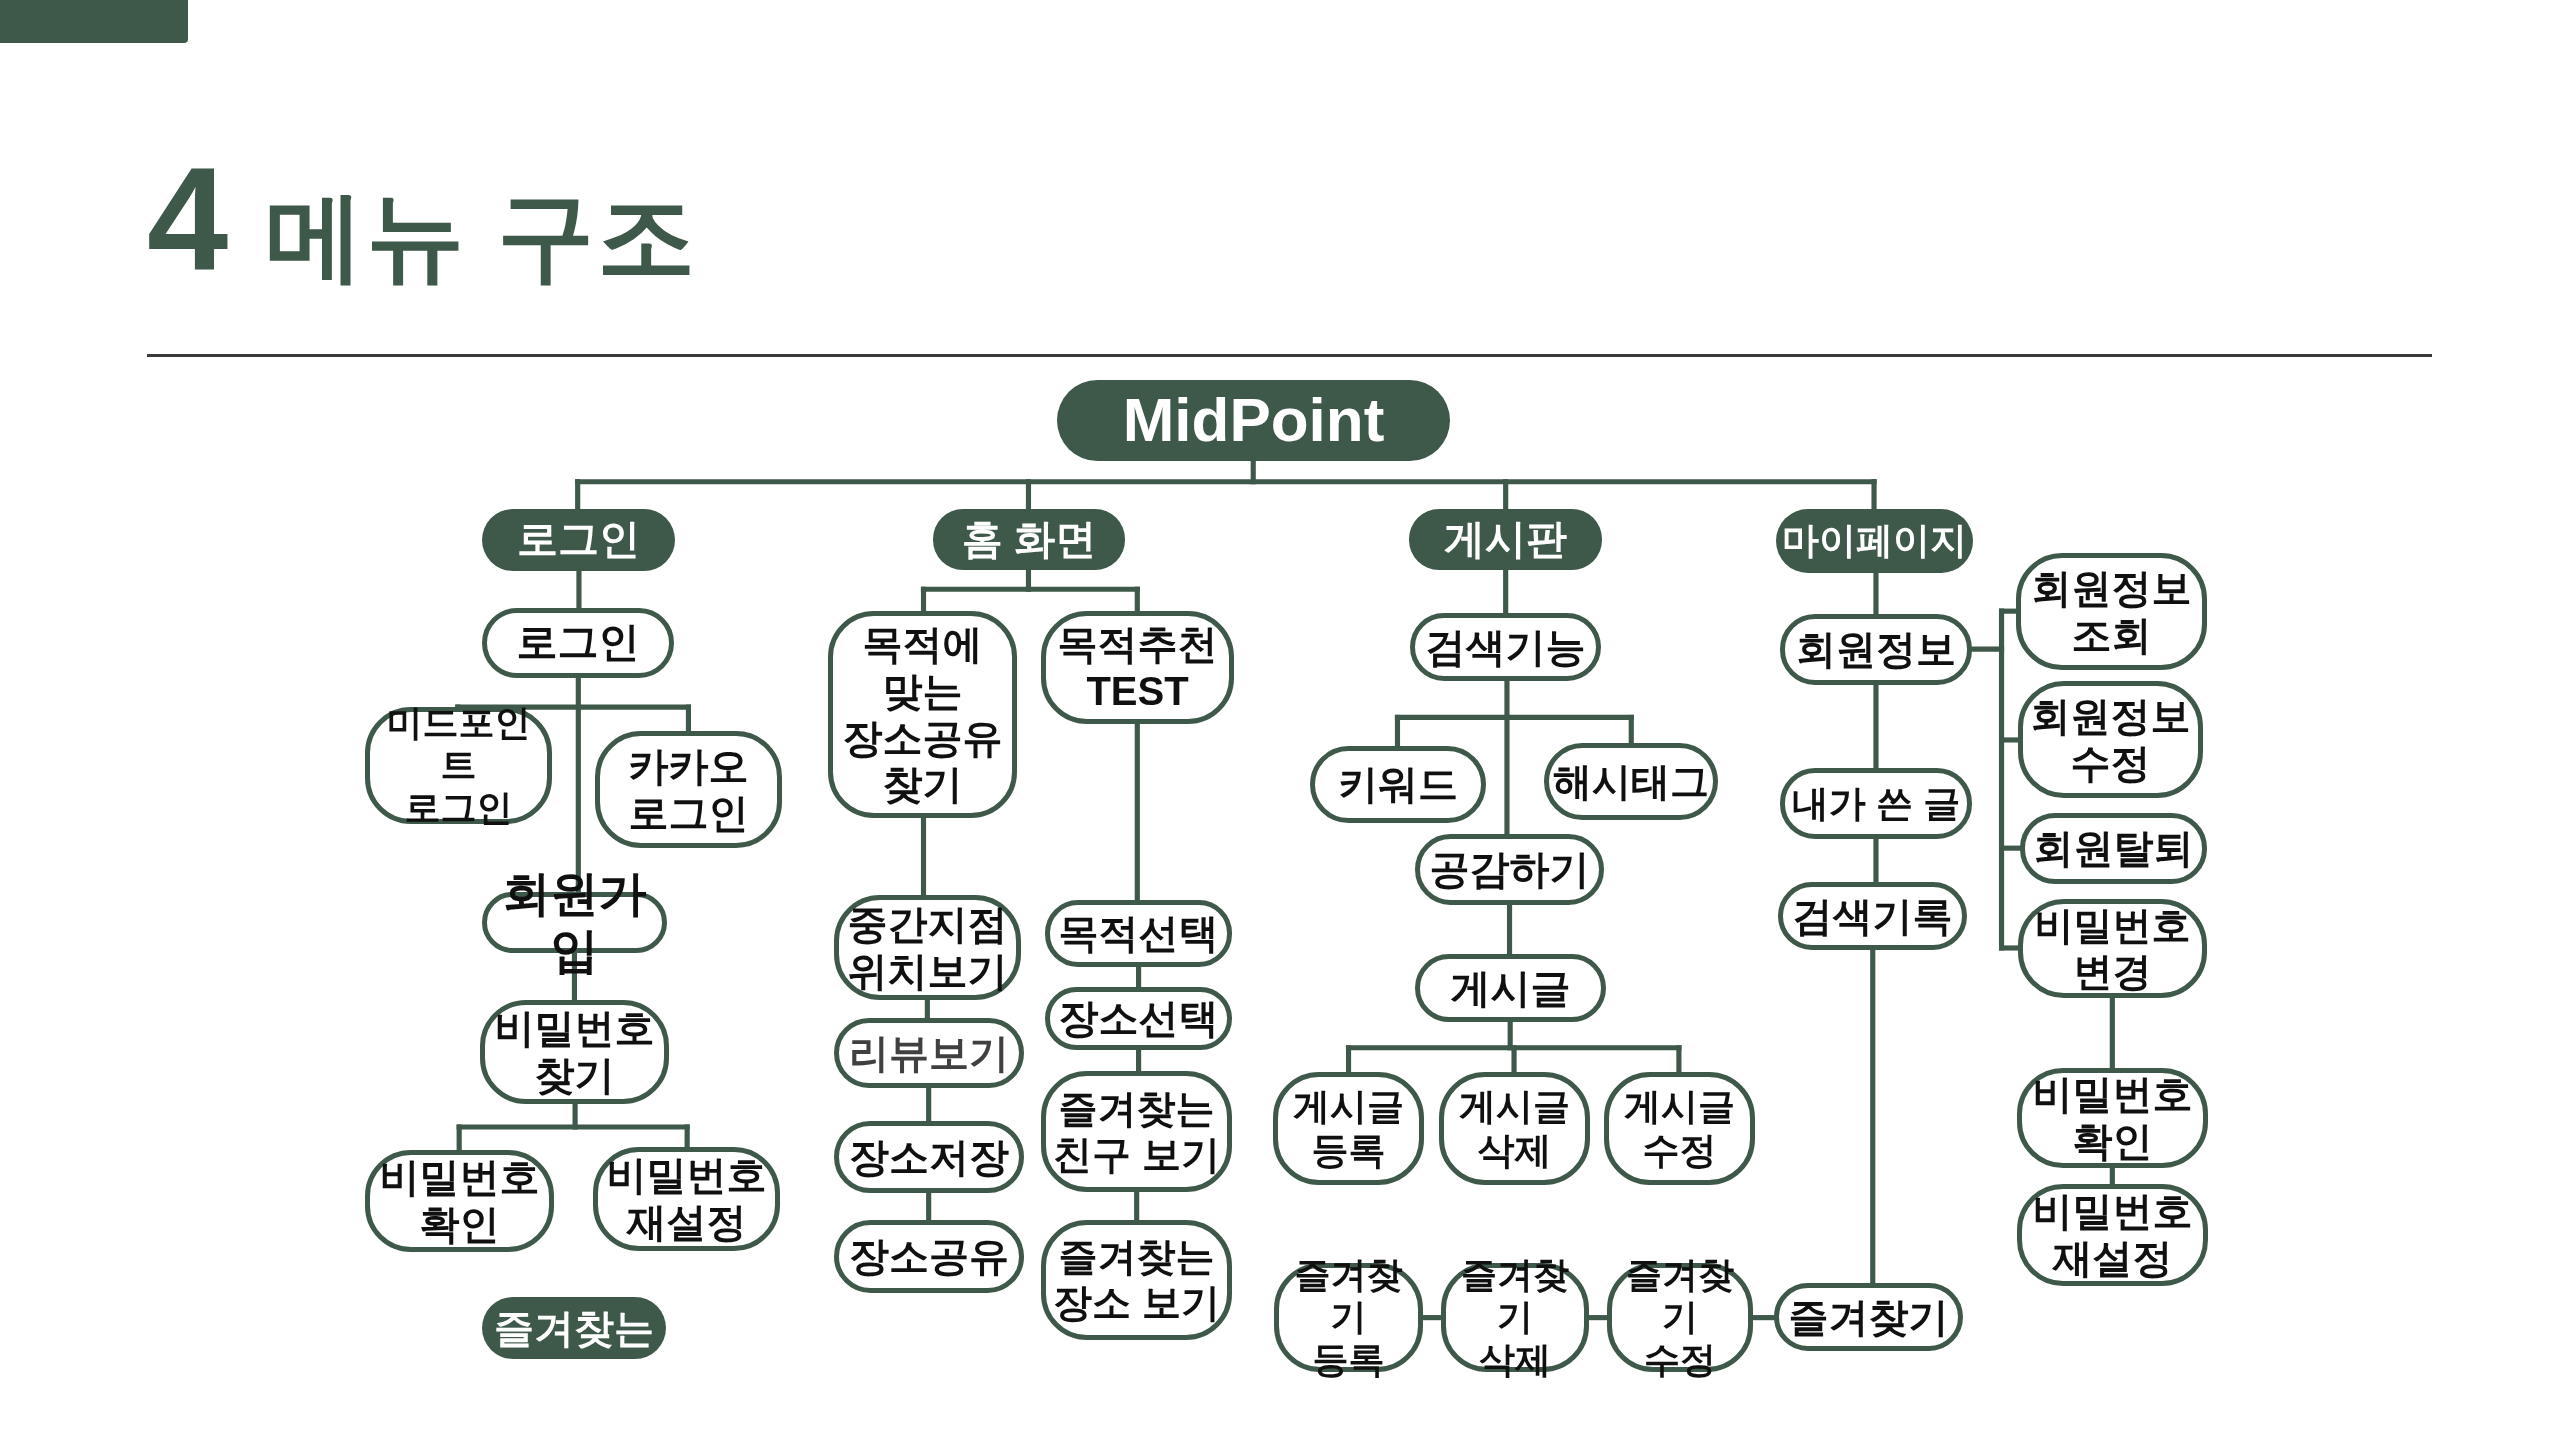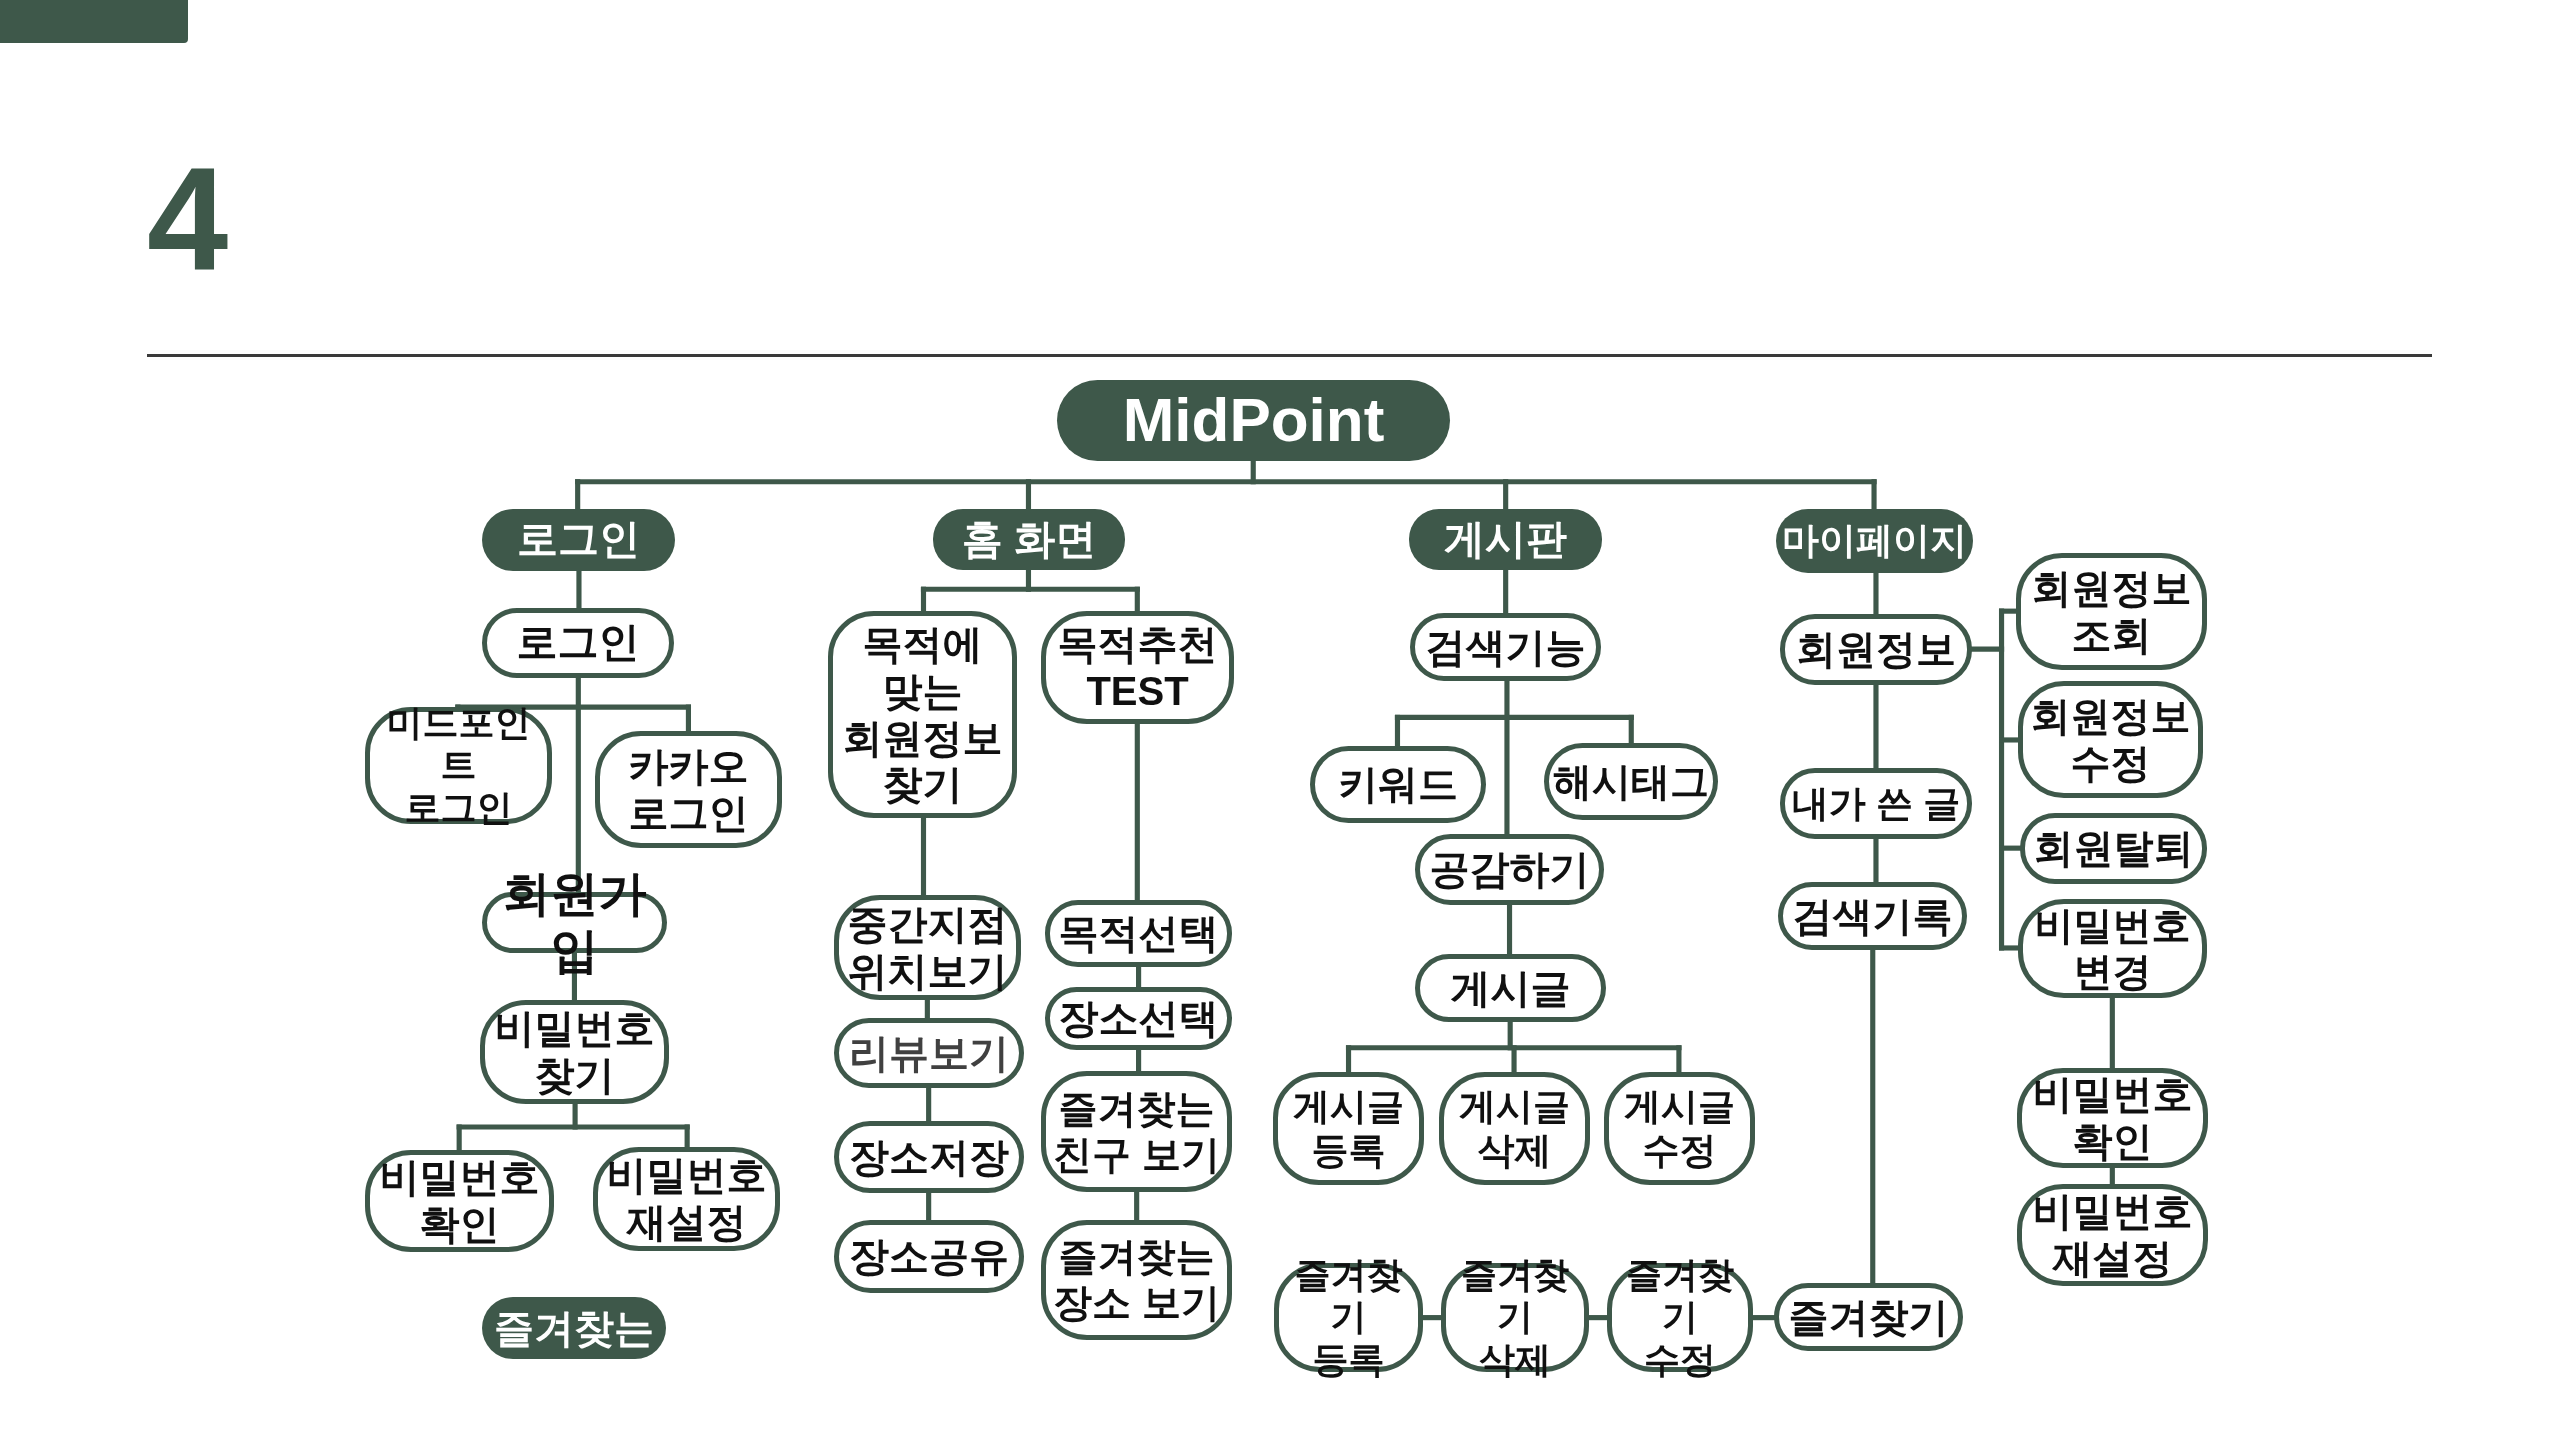--- a/index.html
+++ b/index.html
@@ -38,20 +38,21 @@
   .node.solid{border:none;}
 </style>
 </head>
 <body>
 
 <div class="stage">
   <div class="corner-accent" style="background: rgb(62, 88, 74);"></div>
 
   <div class="title-block" style="color: rgb(62, 88, 74);">
     <span class="title-number">4</span>
+    <span class="title-text">메뉴 구조</span>
   </div>
 
   <div class="title-rule" style="background: rgb(58, 58, 58);"></div>
 
   <svg class="connectors" width="2576" height="1449" viewBox="0 0 4000 2250">
       <line x1="1946" y1="716" x2="1946" y2="748" stroke="#3E584A" stroke-width="8" stroke-linecap="square"></line>
       <line x1="897" y1="748" x2="2910" y2="748" stroke="#3E584A" stroke-width="8" stroke-linecap="square"></line>
       <line x1="897" y1="748" x2="897" y2="793" stroke="#3E584A" stroke-width="8" stroke-linecap="square"></line>
       <line x1="1597" y1="748" x2="1597" y2="792" stroke="#3E584A" stroke-width="8" stroke-linecap="square"></line>
       <line x1="2338" y1="748" x2="2338" y2="792" stroke="#3E584A" stroke-width="8" stroke-linecap="square"></line>
@@ -120,21 +121,21 @@
       <div class="node outline" style="left: 482px; top: 892px; width: 185px; height: 61px; font-size: 48px; border-radius: 31px; border: 5.2px solid rgb(62, 88, 74); color: rgb(16, 16, 16);">회원가입</div>
       <div class="node outline" style="left: 480px; top: 1000px; width: 189px; height: 104px; font-size: 40px; border-radius: 46px; border: 5.2px solid rgb(62, 88, 74); color: rgb(16, 16, 16);">비밀번호
 찾기</div>
       <div class="node outline" style="left: 365px; top: 1150px; width: 189px; height: 102px; font-size: 40px; border-radius: 46px; border: 5.2px solid rgb(62, 88, 74); color: rgb(16, 16, 16);">비밀번호
 확인</div>
       <div class="node outline" style="left: 593px; top: 1147px; width: 187px; height: 104px; font-size: 40px; border-radius: 46px; border: 5.2px solid rgb(62, 88, 74); color: rgb(16, 16, 16);">비밀번호
 재설정</div>
       <div class="node solid" style="left: 482px; top: 1297px; width: 184px; height: 62px; font-size: 40px; border-radius: 31px; background: rgb(62, 88, 74); color: rgb(255, 255, 255);">즐겨찾는</div>
       <div class="node outline" style="left: 828px; top: 611px; width: 189px; height: 207px; font-size: 40px; border-radius: 46px; border: 5.2px solid rgb(62, 88, 74); color: rgb(16, 16, 16);">목적에
 맞는
-회원정보
+장소공유
 찾기</div>
       <div class="node outline" style="left: 1041px; top: 611px; width: 193px; height: 113px; font-size: 40px; border-radius: 46px; border: 5.2px solid rgb(62, 88, 74); color: rgb(16, 16, 16);">목적추천
 TEST</div>
       <div class="node outline" style="left: 834px; top: 895px; width: 187px; height: 105px; font-size: 40px; border-radius: 46px; border: 5.2px solid rgb(62, 88, 74); color: rgb(16, 16, 16);">중간지점
 위치보기</div>
       <div class="node outline" style="left: 834px; top: 1018px; width: 190px; height: 70px; font-size: 40px; border-radius: 35px; border: 5.2px solid rgb(62, 88, 74); color: #404040;">리뷰보기</div>
       <div class="node outline" style="left: 834px; top: 1121px; width: 190px; height: 72px; font-size: 40px; border-radius: 36px; border: 5.2px solid rgb(62, 88, 74); color: rgb(16, 16, 16);">장소저장</div>
       <div class="node outline" style="left: 834px; top: 1220px; width: 190px; height: 73px; font-size: 40px; border-radius: 37px; border: 5.2px solid rgb(62, 88, 74); color: rgb(16, 16, 16);">장소공유</div>
       <div class="node outline" style="left: 1045px; top: 900px; width: 187px; height: 67px; font-size: 40px; border-radius: 33px; border: 5.2px solid rgb(62, 88, 74); color: rgb(16, 16, 16);">목적선택</div>
       <div class="node outline" style="left: 1045px; top: 987px; width: 187px; height: 63px; font-size: 40px; border-radius: 32px; border: 5.2px solid rgb(62, 88, 74); color: rgb(16, 16, 16);">장소선택</div>

